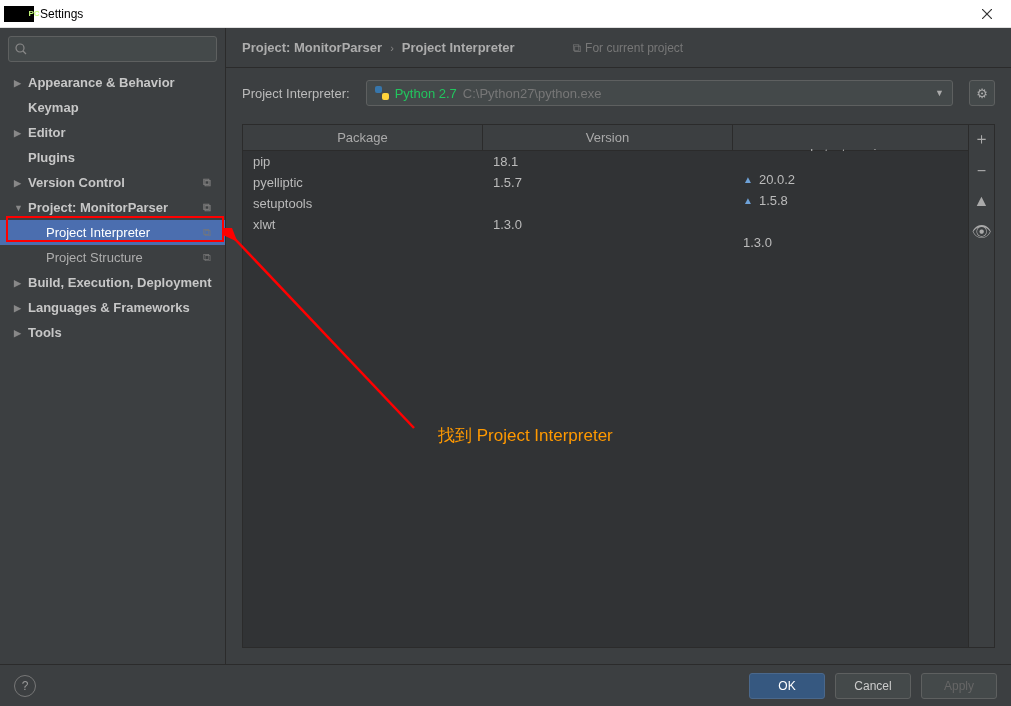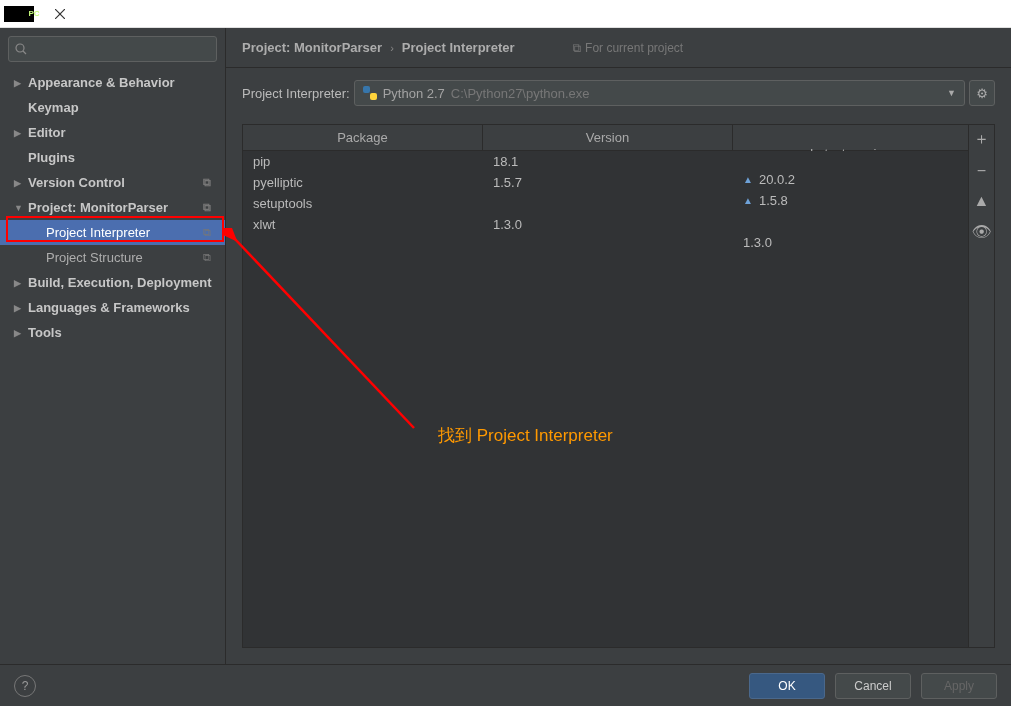--- a/index.html
+++ b/index.html
@@ -113,21 +113,21 @@
   border-bottom: 1px solid #2b2b2b;
   gap: 8px;
 }
 .breadcrumb .crumb { color: #adadad; font-weight: bold; }
 .breadcrumb .sep { color: #888; font-size: 11px; }
 .breadcrumb .hint { color: #777; margin-left: 50px; display: flex; align-items: center; gap: 4px; font-size: 12px; }
 .interp-row {
   display: flex;
   align-items: center;
   padding: 12px 16px 12px 16px;
-  gap: 4px;
+  gap: 16px;
 }
 .interp-row .lbl { color: #bbb; }
 .interp-select {
   flex: 1;
   height: 26px;
   background: #44494a;
   border: 1px solid #5e6060;
   border-radius: 3px;
   display: flex;
   align-items: center;
@@ -139,21 +139,21 @@
   position: relative;
 }
 .interp-select .py-icon::before, .interp-select .py-icon::after {
   content:"";
   position:absolute;
   width:7px; height:7px;
   border-radius: 2px;
 }
 .interp-select .py-icon::before { background:#3776ab; top:0; left:0; }
 .interp-select .py-icon::after { background:#ffd43b; bottom:0; right:0; }
-.interp-select .name { color: #a3a3a3; }
+.interp-select .name { color: #22c55e; }
 .interp-select .path { color: #777; }
 .interp-select .dd { margin-left: auto; color: #aaa; font-size: 9px; }
 .gear-btn {
   width: 26px; height: 26px;
   background: #44494a;
   border: 1px solid #5e6060;
   border-radius: 3px;
   display: flex; align-items: center; justify-content: center;
   color: #aaa;
   cursor: pointer;
@@ -254,20 +254,21 @@
   color: #ff9900;
   font-size: 17px;
   pointer-events: none;
 }
 </style>
 </head>
 <body>
 
 <div class="titlebar">
   <div class="logo">PC</div>
+  <div class="title">Settings</div>
   <div class="close">
     <svg width="10" height="10" viewBox="0 0 10 10">
         <line x1="0" y1="0" x2="10" y2="10" stroke="#333" stroke-width="1.2"></line>
         <line x1="10" y1="0" x2="0" y2="10" stroke="#333" stroke-width="1.2"></line>
       </svg>
   </div>
 </div>
 
 <div class="main">
 

